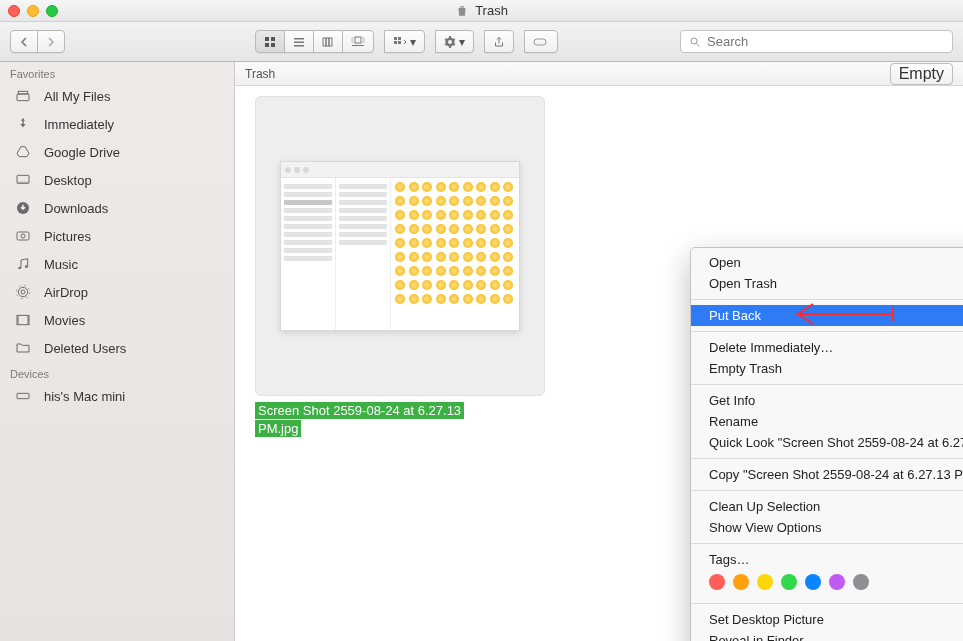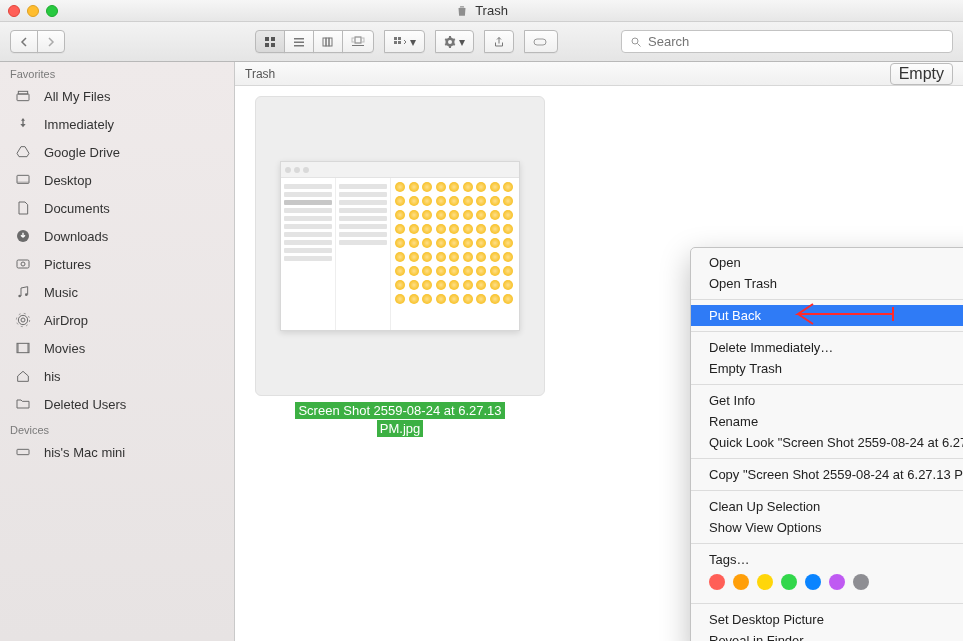--- a/index.html
+++ b/index.html
@@ -32,21 +32,21 @@
   }
   .btn + .btn { margin-left:-1px; border-top-left-radius:0; border-bottom-left-radius:0; }
   .btn:first-child { border-top-right-radius:0; border-bottom-right-radius:0; }
   .seg { display:flex; }
   .seg .btn { border-radius:0; }
   .seg .btn:first-child { border-radius:4px 0 0 4px; }
   .seg .btn:last-child { border-radius:0 4px 4px 0; }
   .seg .btn.active { background: linear-gradient(#e8e8e8,#d9d9d9); }
   .spacer-flex { flex:1; }
   .searchbox {
-    width: 332px; height:23px; border:1px solid #c3c3c3; border-radius:4px; background:#fff;
+    width: 273px; height:23px; border:1px solid #c3c3c3; border-radius:4px; background:#fff;
     display:flex; align-items:center; padding:0 8px; gap:6px; color:#999; font-size:13px;
   }
   .searchbox input { border:0; outline:0; flex:1; font-size:13px; background:transparent; }
 
   
   .main { display:flex; height: calc(641px - 22px - 40px); border-radius: 32px; }
   .sidebar { width: 235px; background: linear-gradient(#efeaea,#e7e3e3); border-right:1px solid #c9c9c9; overflow:auto; }
   .sb-header { font-size:11px; color:#7a7a7a; padding: 6px 10px 2px; }
   .sb-item { display:flex; align-items:center; gap:10px; padding:5px 12px; font-size:13px; color:#333; }
   .sb-item .ic { width:22px; height:18px; display:flex; align-items:center; justify-content:center; color:#6b6b6b; }
@@ -77,21 +77,21 @@
   .dot { width:6px; height:6px; border-radius:50%; background:#d9d9d9; }
   .thumb-inner .body { display:flex; height:calc(100% - 16px); }
   .colL { width:55px; border-right:1px solid #eee; padding:3px; }
   .colM { width:55px; border-right:1px solid #eee; padding:3px; }
   .colR { flex:1; padding:4px; display:grid; grid-template-columns:repeat(9,1fr); grid-auto-rows:12px; gap:2px; }
   .line { height:5px; background:#e3e3e3; border-radius:1px; margin:3px 0; }
   .line.sel { background:#c7c7c7; }
   .emoji { width:10px; height:10px; border-radius:50%; background:radial-gradient(#ffe08a,#f4b400); }
 
   .label {
-    margin-top:6px; text-align:center; font-size:13px; color:#fff; line-height:1.4;
+    margin-top:6px; font-size:13px; color:#fff; line-height:1.4;
   }
   .label span { background:#3cb043; padding:1px 3px; }
 
   
   .ctxmenu {
     position:absolute; left:455px; top:185px; width:400px;
     background:rgba(248,248,248,0.98); border:1px solid #c3c3c3; border-radius:5px;
     box-shadow:0 10px 30px rgba(0,0,0,0.25); padding:4px 0; font-size:13px; color:#222;
   }
   .mi { padding:3px 18px; position:relative; }
@@ -254,28 +254,20 @@
           <svg viewBox="0 0 24 24">
             <rect x="3" y="5" width="18" height="12" rx="1" fill="none" stroke="#6b6b6b" stroke-width="1.5"></rect>
             <rect x="3" y="14" width="18" height="3" fill="#6b6b6b" opacity="0.3"></rect>
           </svg>
         </span>
       <span>Desktop</span>
     </div>
     <div class="sb-item">
       <span class="ic">
           <svg viewBox="0 0 24 24">
-            <path d="M6 3h9l4 4v14H6V3z" fill="none" stroke="#6b6b6b" stroke-width="1.5"></path>
-          </svg>
-        </span>
-      <span>Documents</span>
-    </div>
-    <div class="sb-item">
-      <span class="ic">
-          <svg viewBox="0 0 24 24">
             <circle cx="12" cy="12" r="9" fill="#6b6b6b"></circle>
             <path d="M12 7v7m0 0l-3-3m3 3l3-3" stroke="#fff" stroke-width="2" fill="none"></path>
           </svg>
         </span>
       <span>Downloads</span>
     </div>
     <div class="sb-item">
       <span class="ic">
           <svg viewBox="0 0 24 24">
             <rect x="3" y="6" width="18" height="12" rx="2" fill="none" stroke="#6b6b6b" stroke-width="1.5"></rect>
@@ -306,28 +298,20 @@
     </div>
     <div class="sb-item">
       <span class="ic">
           <svg viewBox="0 0 24 24">
             <rect x="3" y="5" width="18" height="14" fill="none" stroke="#6b6b6b" stroke-width="1.5"></rect>
             <rect x="3" y="5" width="3" height="14" fill="#6b6b6b" opacity="0.5"></rect>
             <rect x="18" y="5" width="3" height="14" fill="#6b6b6b" opacity="0.5"></rect>
           </svg>
         </span>
       <span>Movies</span>
-    </div>
-    <div class="sb-item">
-      <span class="ic">
-          <svg viewBox="0 0 24 24">
-            <path d="M4 12l8-7 8 7v8H4v-8z" fill="none" stroke="#6b6b6b" stroke-width="1.5"></path>
-          </svg>
-        </span>
-      <span>his</span>
     </div>
     <div class="sb-item">
       <span class="ic">
           <svg viewBox="0 0 24 24">
             <path d="M3 6h6l2 2h10v10H3V6z" fill="none" stroke="#6b6b6b" stroke-width="1.5"></path>
           </svg>
         </span>
       <span>Deleted Users</span>
     </div>
 

